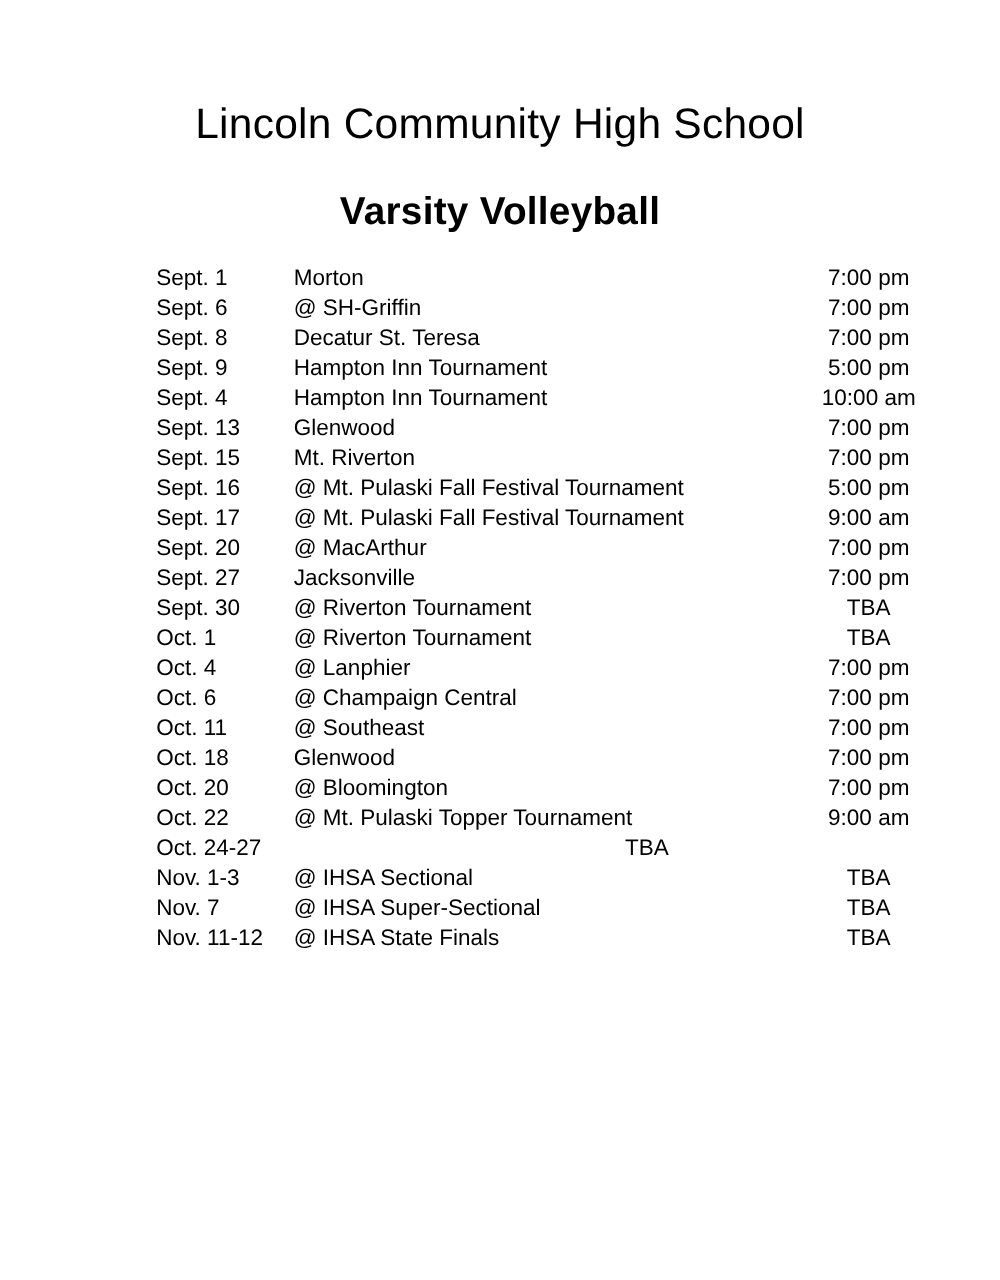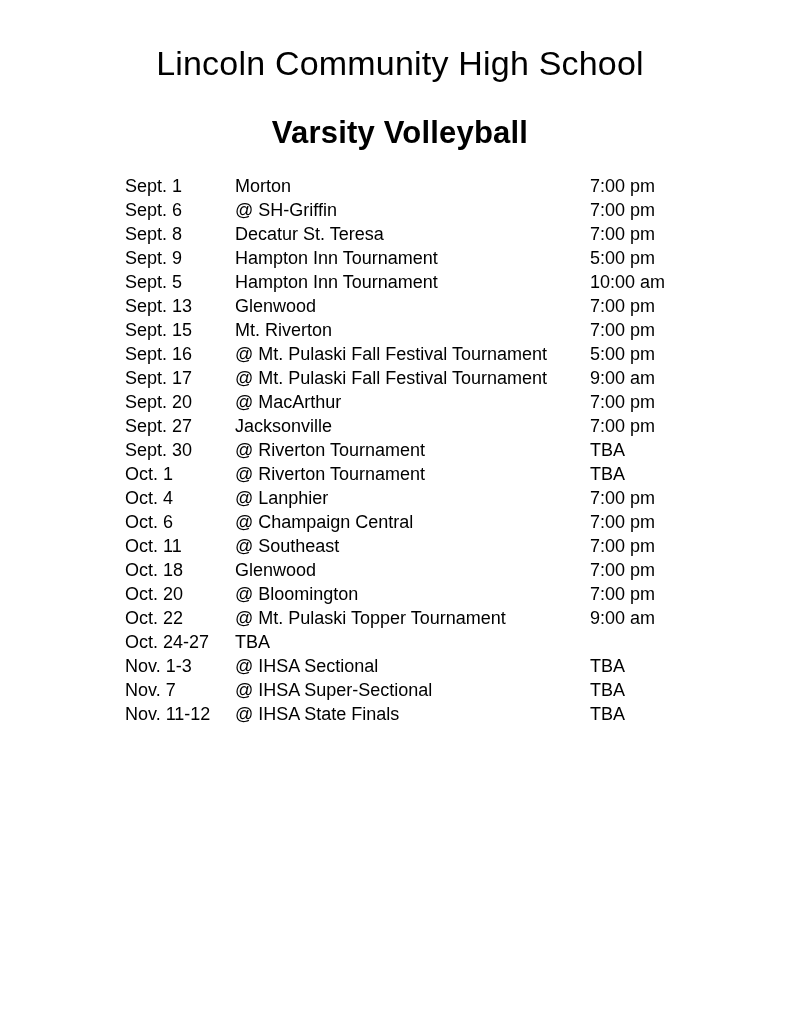--- a/index.html
+++ b/index.html
@@ -11,21 +11,21 @@
     position: relative;
     width: 800px;
     height: 1024px;
     background: #ffffff;
     color: #000000;
     font-family: "Liberation Sans", sans-serif;
     overflow: hidden;
   }
   .title {
     margin: 0;
-    padding-top: 44px;
+    padding-top: 80px;
     text-align: center;
     font-size: 34px;
     font-weight: 400;
     letter-spacing: 0.2px;
   }
   .subtitle {
     margin: 16px;
     padding-top: 16px;
     text-align: center;
     font-size: 31px;
@@ -45,20 +45,21 @@
   .cell.date {
     width: 110px;
     flex: 0 0 110px;
   }
   .cell.opponent {
     width: 355px;
     flex: 0 0 355px;
   }
   .cell.time {
     flex: 1 1 auto;
+    text-align: center;
   }
 </style>
 </head>
 <body>
 
 <div class="page">
   <h1 class="title">Lincoln Community High School</h1>
   <h2 class="subtitle">Varsity Volleyball</h2>
 
   <div class="schedule" id="schedule-table">
@@ -80,21 +81,21 @@
     <span class="cell time">7:00 pm</span>
   </div>
 
   <div class="row">
     <span class="cell date">Sept. 9</span>
     <span class="cell opponent">Hampton Inn Tournament</span>
     <span class="cell time">5:00 pm</span>
   </div>
 
   <div class="row">
-    <span class="cell date">Sept. 5</span>
+    <span class="cell date">Sept. 4</span>
     <span class="cell opponent">Hampton Inn Tournament</span>
     <span class="cell time">10:00 am</span>
   </div>
 
   <div class="row">
     <span class="cell date">Sept. 13</span>
     <span class="cell opponent">Glenwood</span>
     <span class="cell time">7:00 pm</span>
   </div>
 

